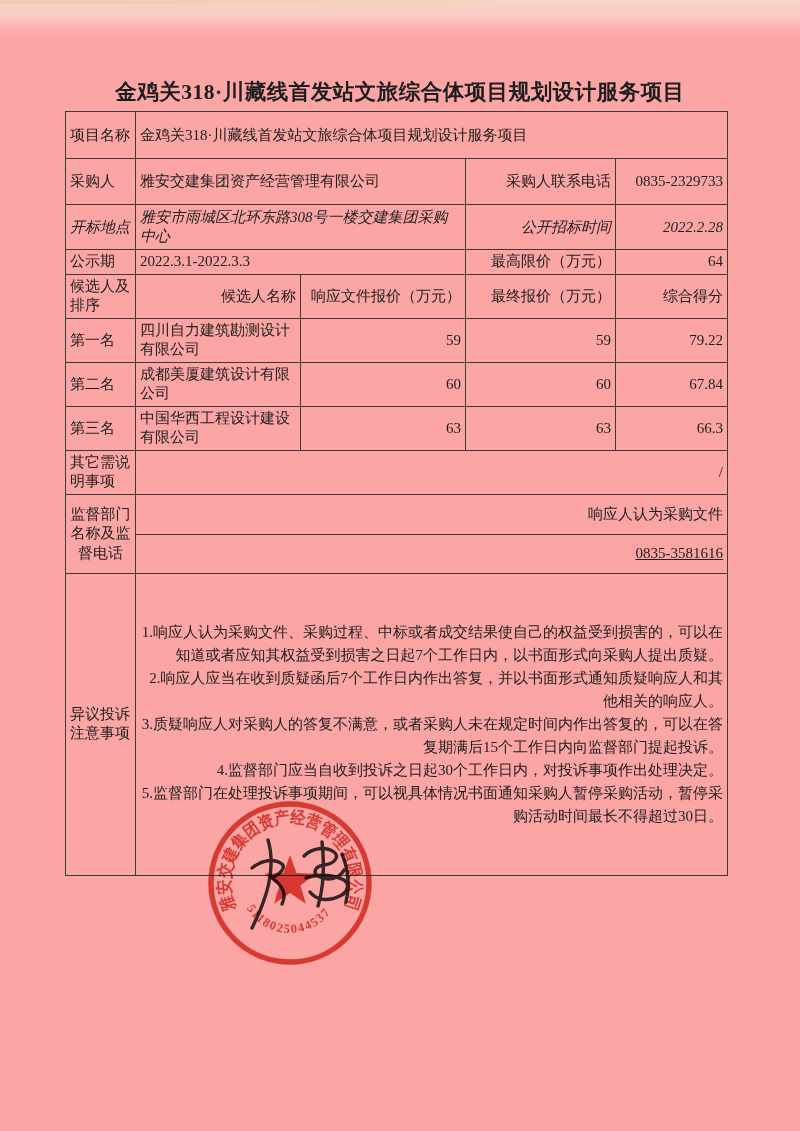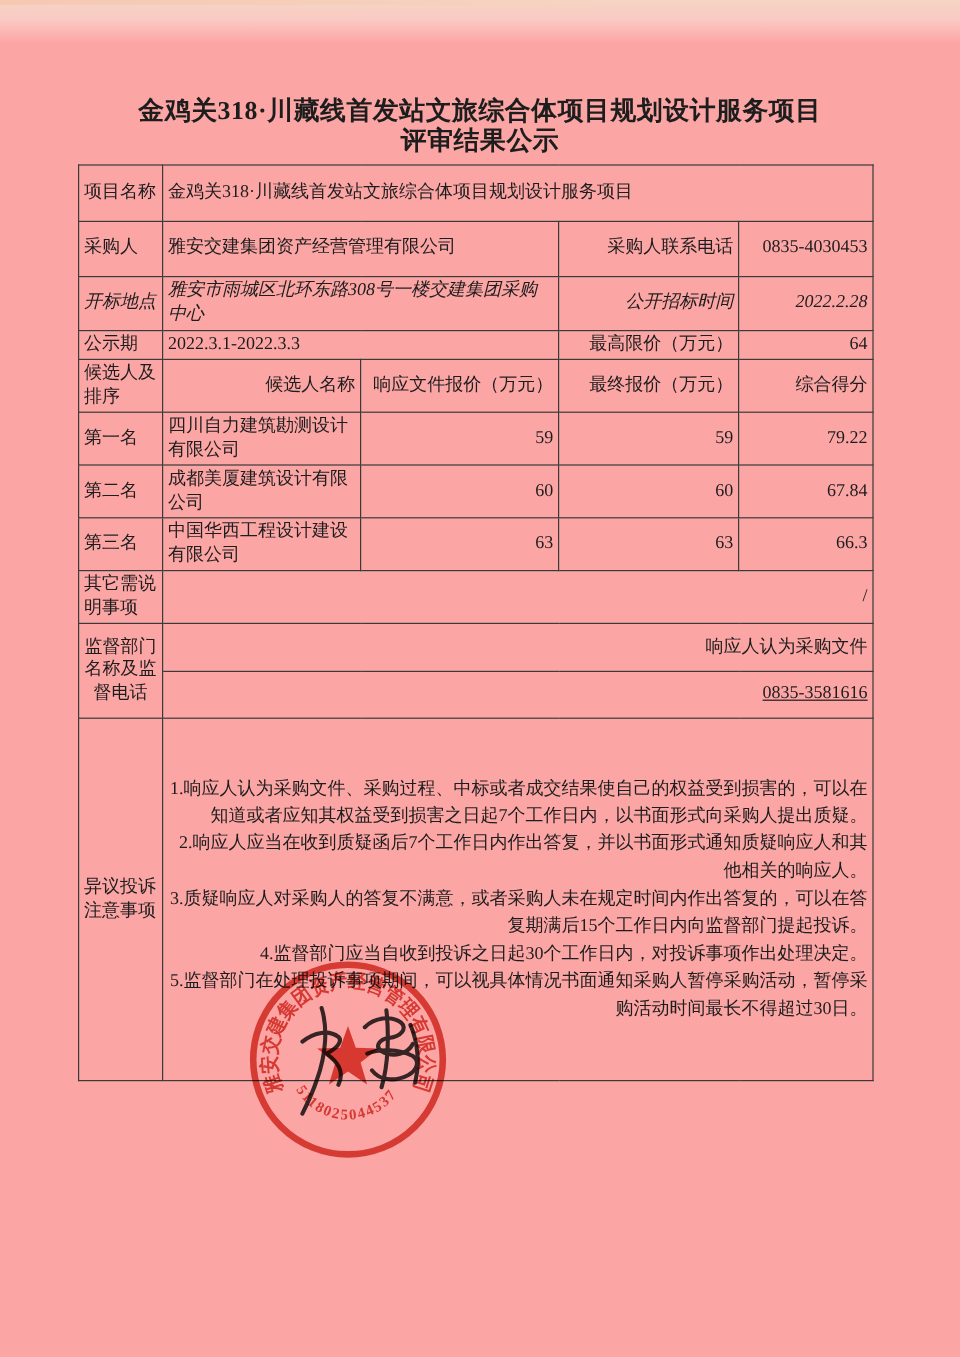--- a/index.html
+++ b/index.html
@@ -88,41 +88,40 @@
 </style>
 </head>
 <body>
 
 <div class="page">
   <div class="scan-band"></div>
   <div class="scan-band-edge"></div>
 
   <div class="title">
     <div>金鸡关318·川藏线首发站文旅综合体项目规划设计服务项目</div>
-    <div>评审结果公示</div>
   </div>
 
   <table class="doc-table">
     <colgroup>
       <col style="width:70px">
         <col style="width:165px">
         <col style="width:165px">
         <col style="width:150px">
         <col style="width:112px">
     </colgroup>
     <tbody>
         <tr class="r-project">
       <td class="lbl">项目名称</td>
       <td class="val-l" colspan="4">金鸡关318·川藏线首发站文旅综合体项目规划设计服务项目</td>
     </tr>
     <tr class="r-purchaser">
       <td class="lbl">采购人</td>
       <td class="val-l" colspan="2">雅安交建集团资产经营管理有限公司</td>
       <td class="val-c">采购人联系电话</td>
-      <td class="val-c">0835-4030453</td>
+      <td class="val-c">0835-2329733</td>
     </tr>
     <tr class="r-bid">
       <td class="lbl">开标地点</td>
       <td class="val-l" colspan="2">雅安市雨城区北环东路308号一楼交建集团采购中心</td>
       <td class="val-c">公开招标时间</td>
       <td class="val-c">2022.2.28</td>
     </tr>
     <tr class="r-publicity">
       <td class="lbl">公示期</td>
       <td class="val-l" colspan="2">2022.3.1-2022.3.3</td>

